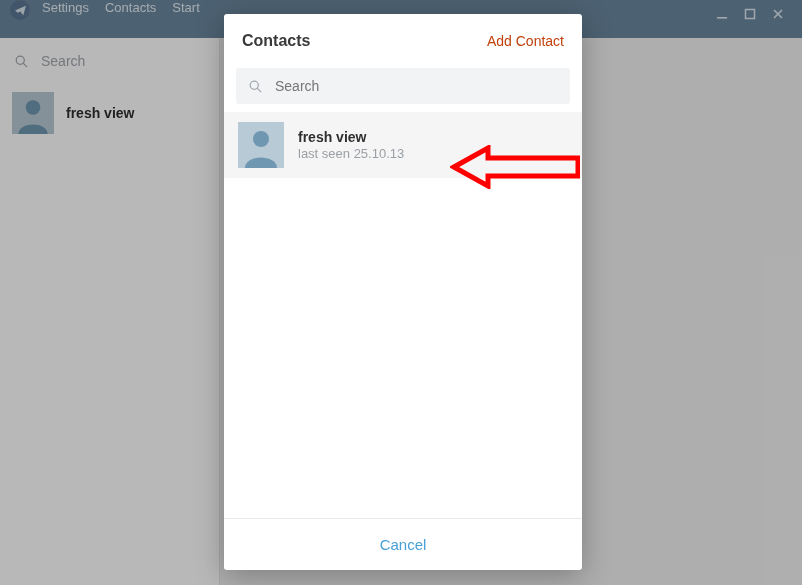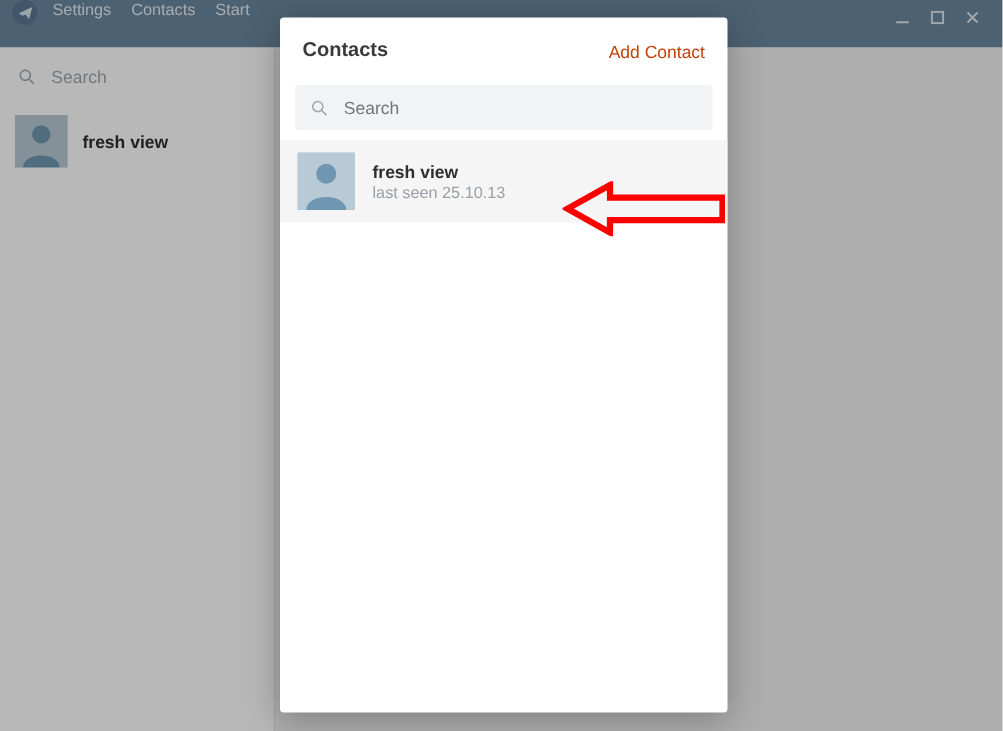--- a/index.html
+++ b/index.html
@@ -133,20 +133,23 @@
             <circle cx="23" cy="17" r="8" fill="#6f97b1"></circle>
             <path d="M7 46 C7 32 39 32 39 46 Z" fill="#6f97b1"></path>
           </svg>
         </div>
         <div>
           <div class="contact-name">fresh view</div>
           <div class="contact-sub">last seen 25.10.13</div>
         </div>
       </div>
     </div>
+    <div class="dlg-footer">
+      <div class="dlg-cancel">Cancel</div>
+    </div>
   </div>
 
   <div class="arrow-ann">
     <svg width="130" height="44" viewBox="0 0 130 44">
       <path d="M128 13 L38 13 L38 3 L4 22 L38 41 L38 31 L128 31 Z" fill="none" stroke="#ff0000" stroke-width="5" stroke-linejoin="miter"></path>
     </svg>
   </div>
 
 </div>
 

